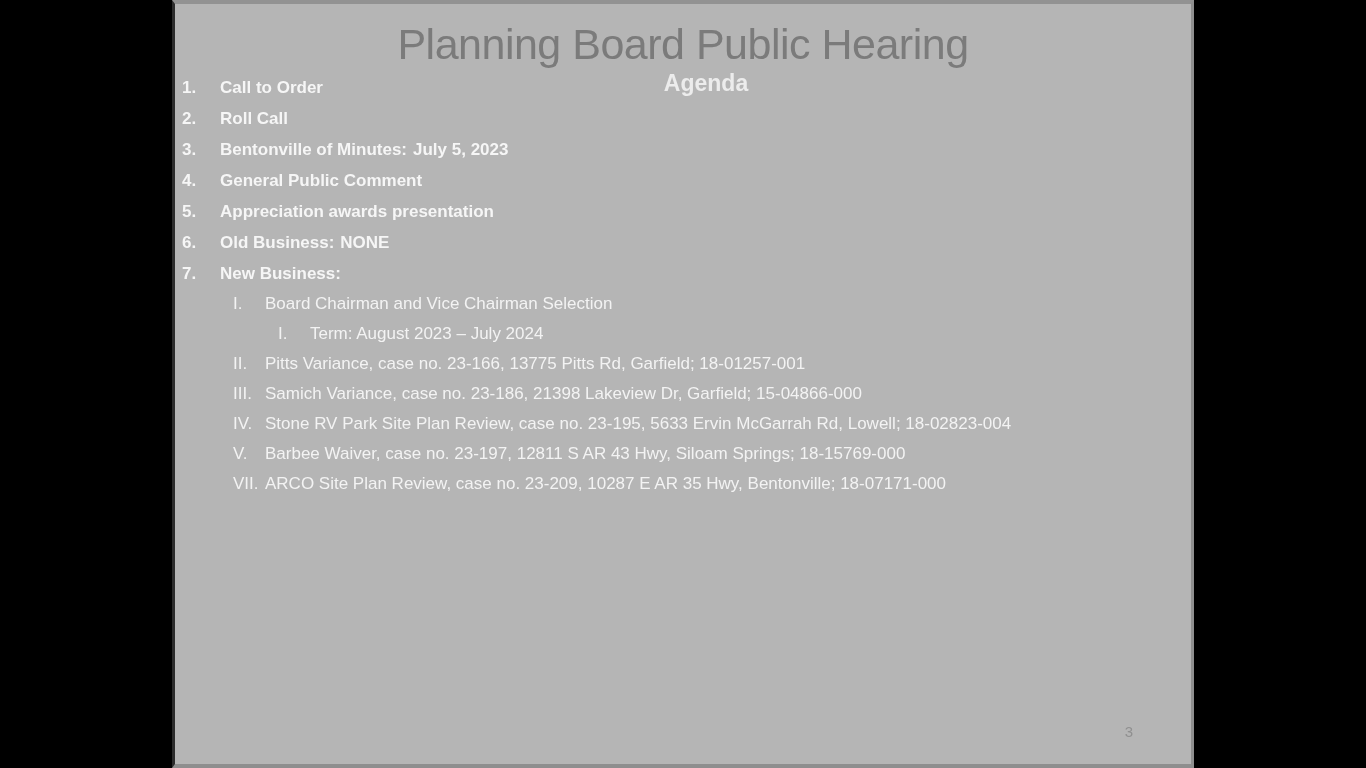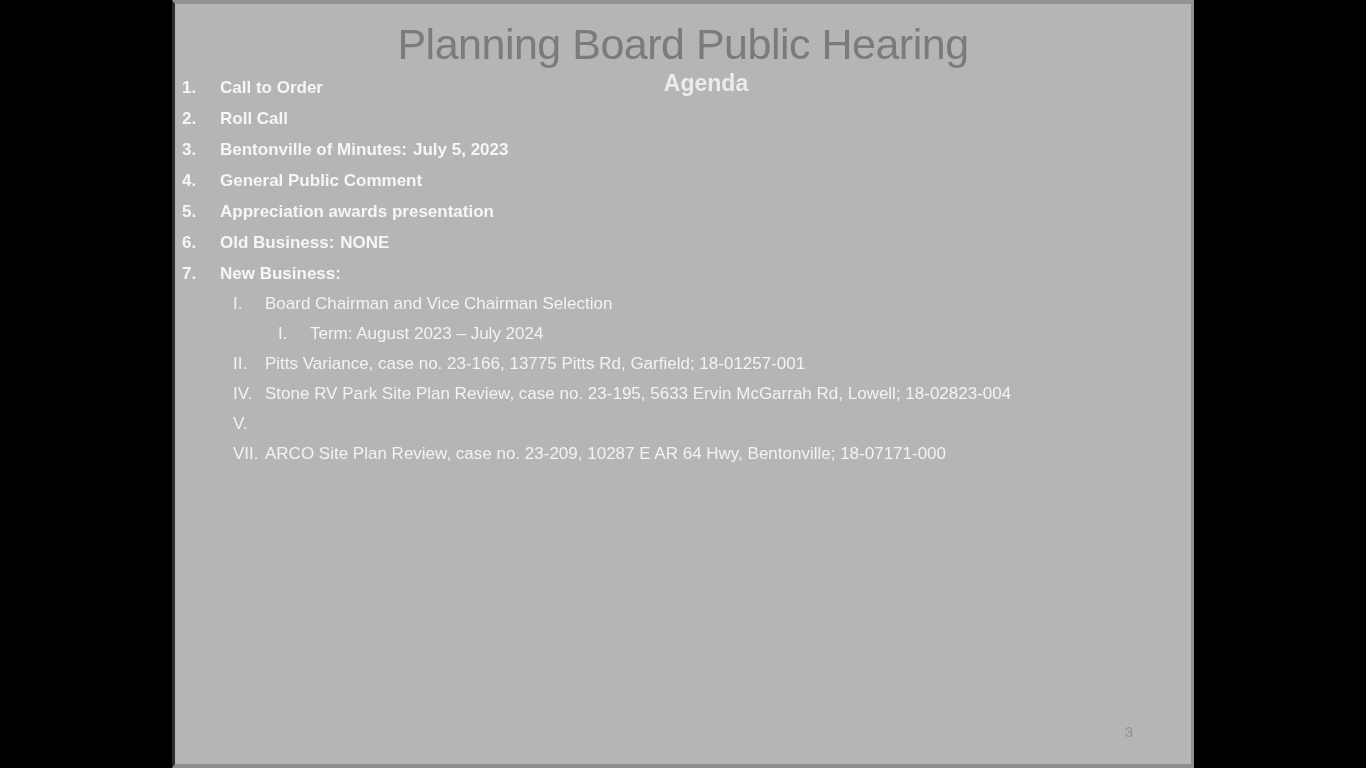--- a/index.html
+++ b/index.html
@@ -171,27 +171,32 @@
       </li>
       <li class="lvl2">
         <span class="marker">I.</span>
           <span>Term: August 2023 – July 2024</span>
       </li>
       <li class="lvl1">
         <span class="marker">II.</span>
           <span>Pitts Variance, case no. 23-166, 13775 Pitts Rd, Garfield; 18-01257-001</span>
       </li>
       <li class="lvl1">
+        <span class="marker">III.</span>
+          <span>Samich Variance, case no. 23-186, 21398 Lakeview Dr, Garfield; 15-04866-000</span>
+      </li>
+      <li class="lvl1">
         <span class="marker">IV.</span>
           <span>Stone RV Park Site Plan Review, case no. 23-195, 5633 Ervin McGarrah Rd, Lowell; 18-02823-004</span>
       </li>
       <li class="lvl1">
         <span class="marker">V.</span>
+          <span>Barbee Waiver, case no. 23-197, 12811 S AR 43 Hwy, Siloam Springs; 18-15769-000</span>
       </li>
       <li class="lvl1">
         <span class="marker">VII.</span>
-          <span>ARCO Site Plan Review, case no. 23-209, 10287 E AR 64 Hwy, Bentonville; 18-07171-000</span>
+          <span>ARCO Site Plan Review, case no. 23-209, 10287 E AR 35 Hwy, Bentonville; 18-07171-000</span>
       </li>
     </ol>
 
     <div class="page-number">3</div>
   </div>
 </div>
 
 </body></html>

